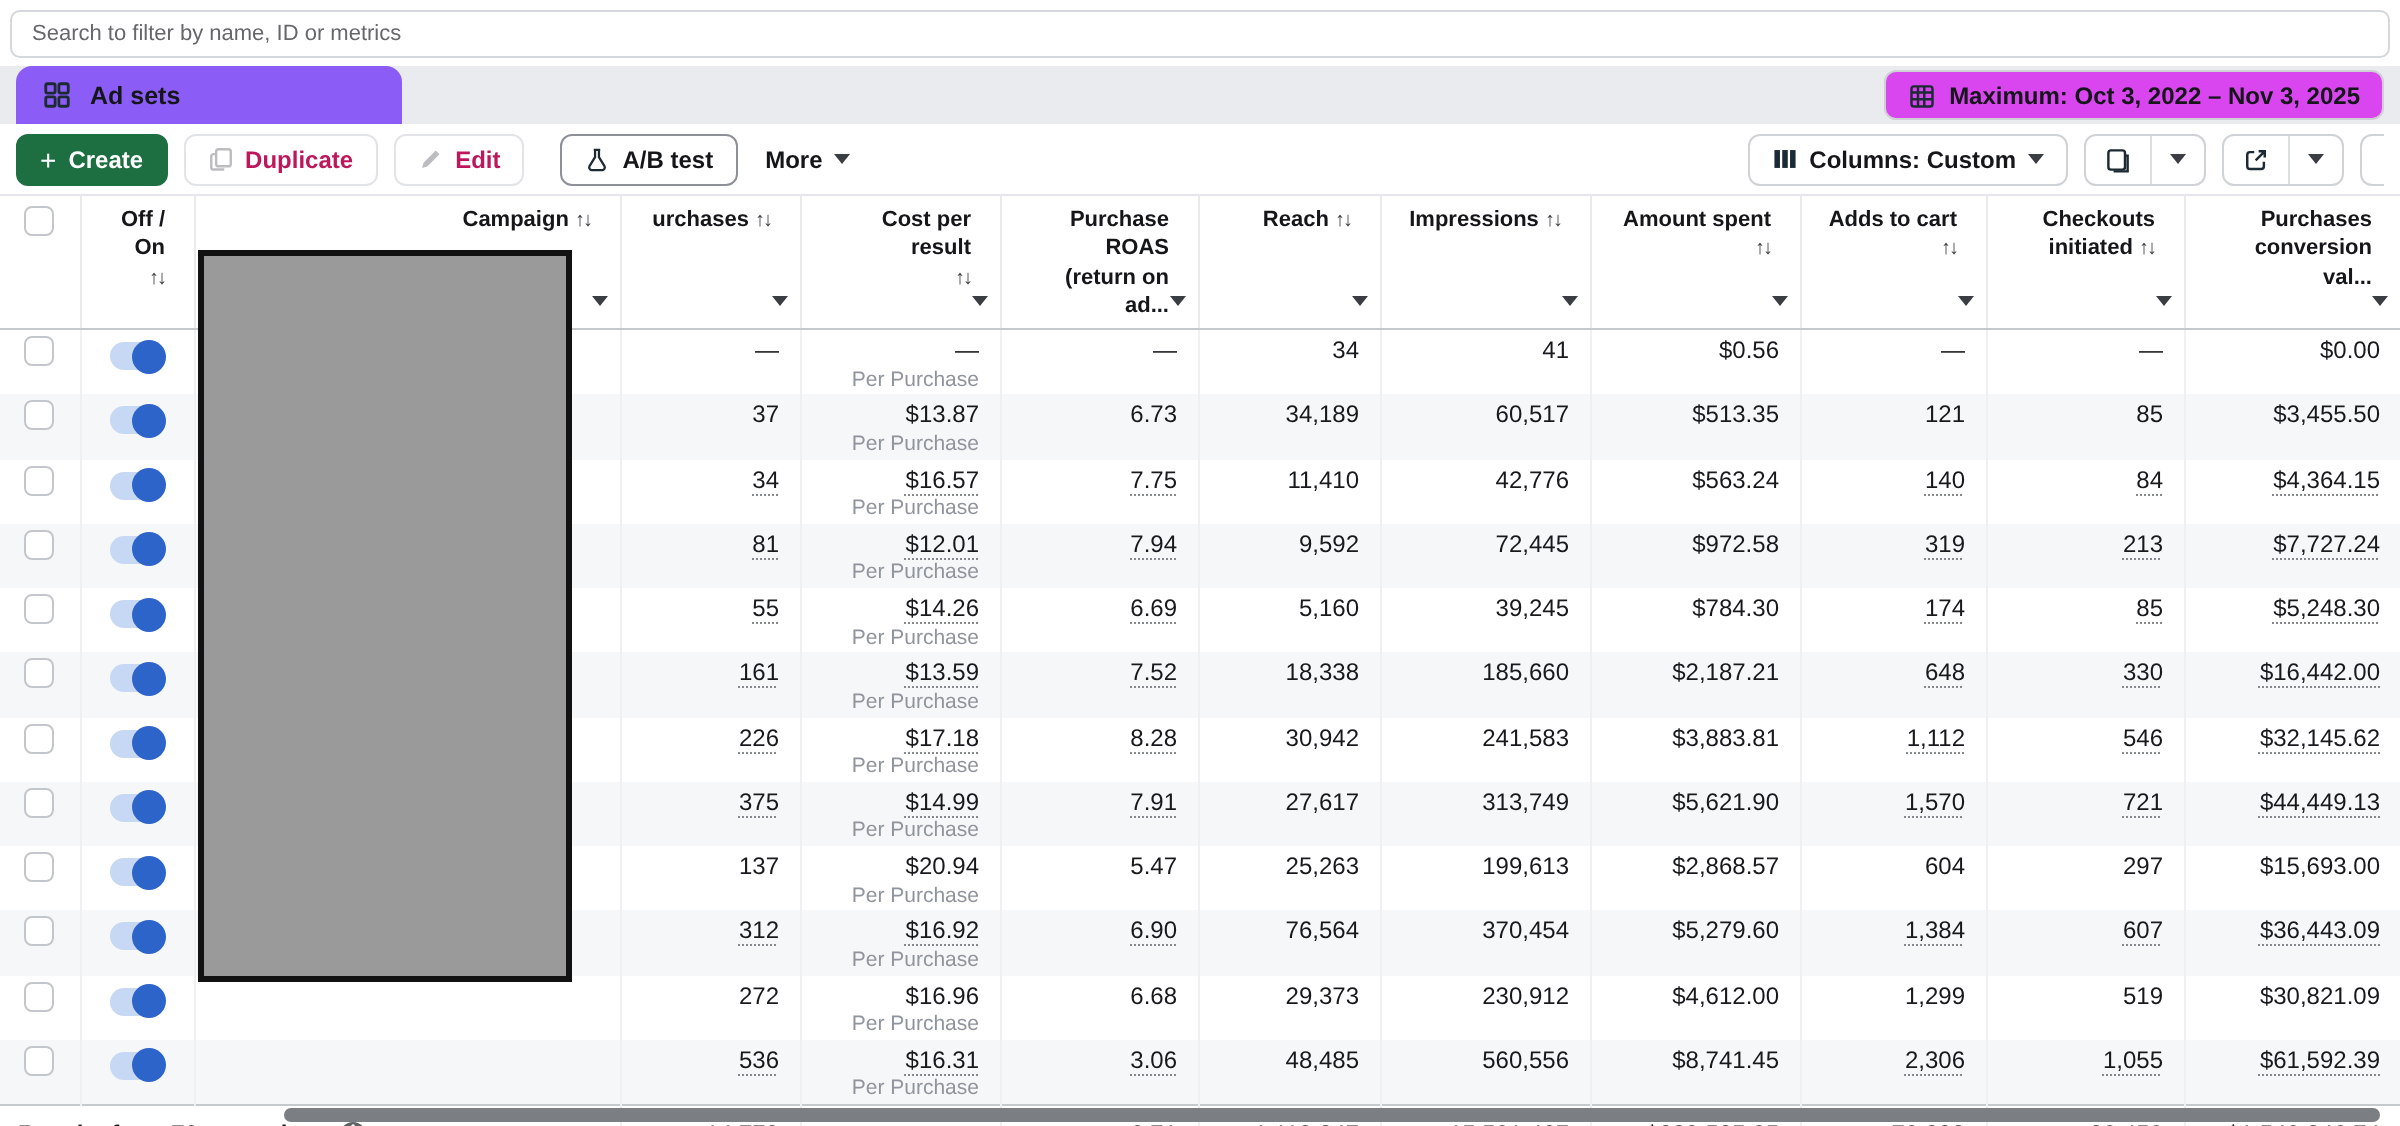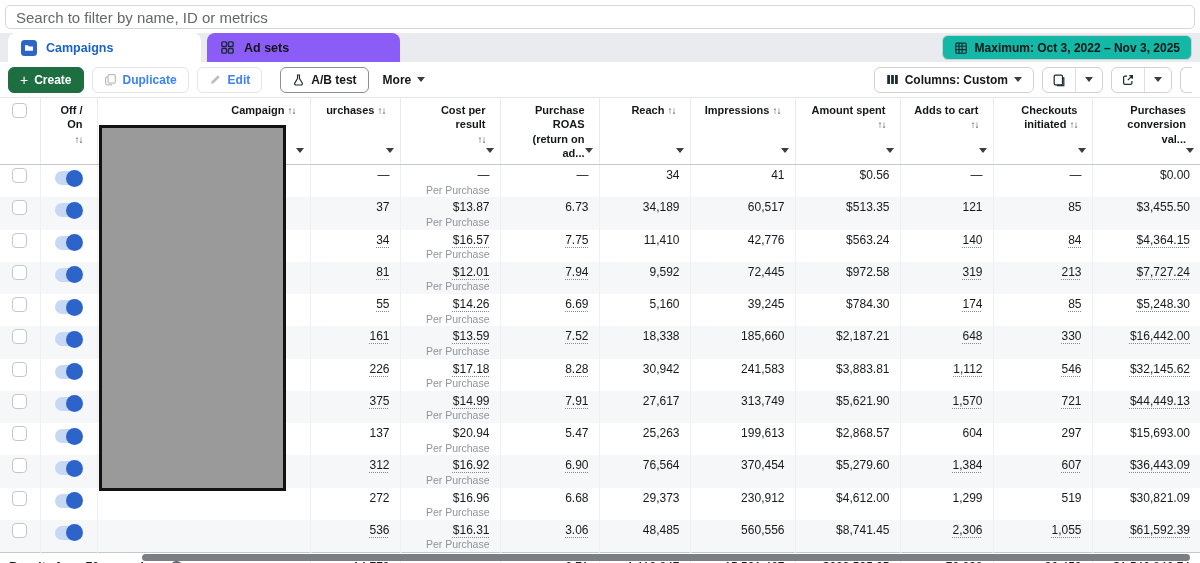--- a/index.html
+++ b/index.html
@@ -6,39 +6,39 @@
     --accent:#1b63c8; --green:#1d6f42; --toggle:#2d64c9; --track:#c7d8f4;
     --ink:#141619; --sub:#90949c; --line:#e8eaec; --hline:#c6c9cc; --redact:#9a9a9a;
   }
   *{box-sizing:border-box;margin:0;padding:0}
   html,body{background:#fff}
   .page{position:relative;width:1200px;height:563px;overflow:hidden;background:#fff;
         font-family:"Liberation Sans","DejaVu Sans",sans-serif;color:var(--ink)}
   
   .searchwrap{padding:5px 5px 0 5px}
   .search{width:100%;height:24px;border:1px solid #d4d7db;border-radius:5px;padding:0 10px;
-          font-family:inherit;font-size:15px;color:#444;outline:none}
+          font-family:inherit;font-size:11px;color:#444;outline:none}
   .search::placeholder{color:#65676b}
   
   .tabstrip{margin-top:4px;height:29px;background:#e9ebee;display:flex;align-items:stretch;
             padding-left:8px;position:relative}
   .tab{width:193px;margin-right:6px;display:flex;align-items:center;gap:9px;padding-left:13px;
        font-size:12.5px;font-weight:700;background:#8b5cf6;border-radius:8px 8px 0 0;cursor:pointer}
   .tab.active{background:#fff;color:var(--accent)}
   .tab .ic{display:flex;align-items:center}
   .datebtn{position:absolute;right:8px;top:2px;height:25px;display:flex;align-items:center;gap:7px;
-           background:#14b8a6;border:1px solid #ced0d4;border-radius:6px;padding:0 11px;
+           background:#d946ef;border:1px solid #ced0d4;border-radius:6px;padding:0 11px;
            font-size:12px;font-weight:600;color:var(--ink);font-family:inherit;cursor:pointer}
   
   .toolbar{height:35px;background:#fff;display:flex;align-items:center;gap:8px;padding:0 8px}
   .btn{height:26px;display:inline-flex;align-items:center;gap:6px;background:#fff;
        border:1px solid #cfd2d6;border-radius:6px;padding:0 11px;font-family:inherit;
        font-size:12px;font-weight:600;color:var(--ink);cursor:pointer;white-space:nowrap}
   .btn.green{background:var(--green);border-color:var(--green);color:#fff}
-  .btn.disabled{color:#3b82f6;border-color:#e2e4e7}
+  .btn.disabled{color:#be185d;border-color:#e2e4e7}
   .btn.disabled svg{opacity:.45}
   .btn.textonly{border:none;padding:0 6px}
   .btn.ab{border-color:#8d9096}
   .rgroup{margin-left:auto;display:flex;align-items:flex-start;gap:8px}
   .tri{width:0;height:0;border-left:4px solid transparent;border-right:4px solid transparent;
        border-top:5px solid #3a3d42;display:inline-block}
   .seg{display:inline-flex;align-items:stretch;border:1px solid #cfd2d6;border-radius:6px;
        overflow:hidden;height:26px;background:#fff}
   .seg>span{display:flex;align-items:center;padding:0 9px;cursor:pointer}
   .seg>span+span{border-left:1px solid #dcdfe2}
@@ -88,29 +88,20 @@
 </head>
 <body>
 
 <div class="page">
 
   <div class="searchwrap">
     <input class="search" type="text" placeholder="Search to filter by name, ID or metrics" style="">
   </div>
 
   <div class="tabstrip">
-    <div class="tab active">
-      <span class="ic">
-        <svg width="16" height="16" viewBox="0 0 16 16">
-            <rect width="16" height="16" rx="3.5" fill="#2d64c9"></rect>
-            <path d="M4 5.2h3l1 1.3h4v4.3H4z" fill="#fff"></path>
-          </svg>
-      </span>
-      <span>Campaigns</span>
-    </div>
     <div class="tab">
       <span class="ic">
         <svg width="15" height="15" viewBox="0 0 16 16" fill="none" stroke="#1c2b33" stroke-width="1.5">
             <rect x="2" y="2" width="5" height="5" rx="1"></rect>
             <rect x="9" y="2" width="5" height="5" rx="1"></rect>
             <rect x="2" y="9" width="5" height="5" rx="1"></rect>
             <rect x="9" y="9" width="5" height="5" rx="1"></rect>
           </svg>
       </span>
       <span>Ad sets</span>

